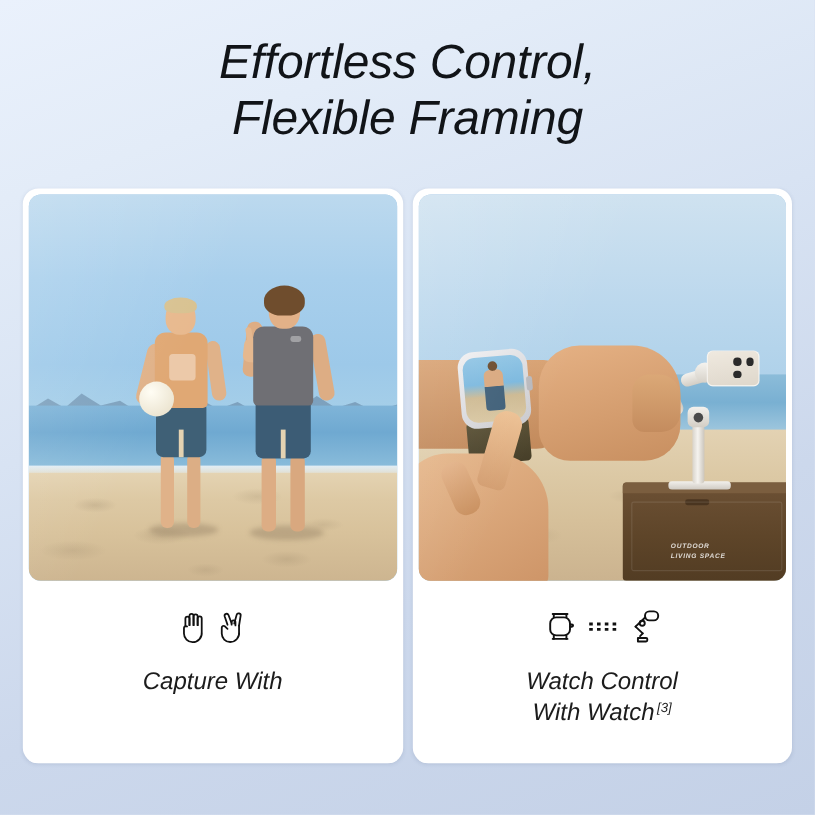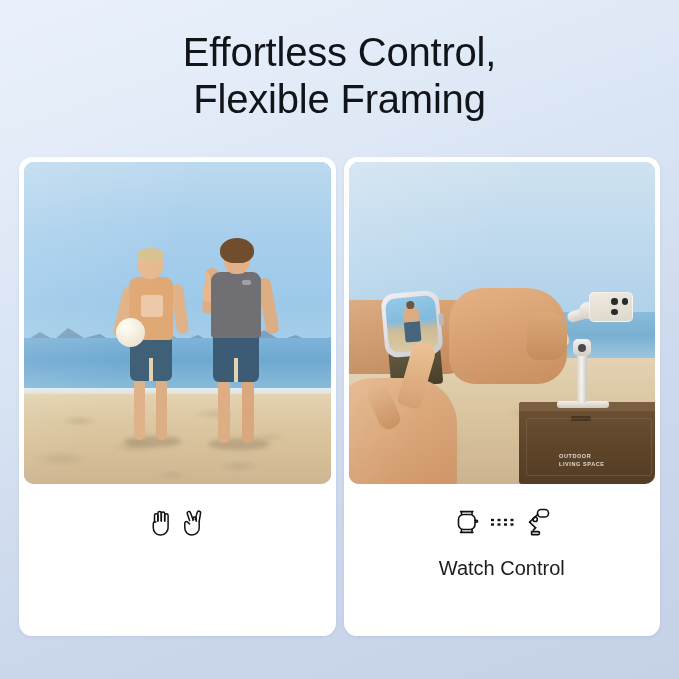--- a/index.html
+++ b/index.html
@@ -17,20 +17,21 @@
     position: relative;
     width: 679px;
     height: 679px;
     background:
       linear-gradient(160deg,
         #eaf1fc 0%,
         #e3ecf8 18%,
         #d8e3f3 42%,
         #ccd8ec 68%,
         #c4d1e7 100%);
+    font-style: italic;
   }
 
   
   .headline {
     position: absolute;
     top: 29px;
     left: 0;
     width: 679px;
     text-align: center;
     color: #111418;
@@ -503,20 +504,21 @@
               <path d="M14.2,12.6 L16.2,5.4 a1.7,1.7 0 0 1 3.3,0.9 L18.2,14.4"></path>
               <path d="M12,13.6 L12,11.6 a1.6,1.6 0 0 1 3.2,0 L15.2,14.2"></path>
               <path d="M18.2,14.4 L18.2,19.6 a7.4,7.4 0 0 1 -7.4,8.4 a7,7 0 0 1 -7,-7 L3.8,16.2
                        a1.6,1.6 0 0 1 2.6,-1.3 L8.6,17"></path>
             </g>
           </svg>
 
         </div>
 
         <div class="caption-text">
+          <span class="l">Capture With</span>
         </div>
       </div>
     </div>
 
     <div class="card">
 
       <div class="photo">
         <div class="r-sky"></div>
         <div class="r-sea"></div>
         <div class="r-sand">
@@ -605,18 +607,19 @@
               <path d="M13.6,21.8 L11.4,24.1"></path>
               <path d="M9.6,25.6 L16.4,25.6 a1,1 0 0 1 1,1 L17.4,27.6 a1,1 0 0 1 -1,1 L9.6,28.6 Z"></path>
               <circle cx="13.2" cy="13.4" r="2.1"></circle>
             </g>
           </svg>
 
         </div>
 
         <div class="caption-text">
           <span class="l">Watch Control</span>
+          <span class="l"><span>With Watch</span><sup>[3]</sup></span>
         </div>
       </div>
     </div>
 
   </div>
 </div>
 
 </body></html>

